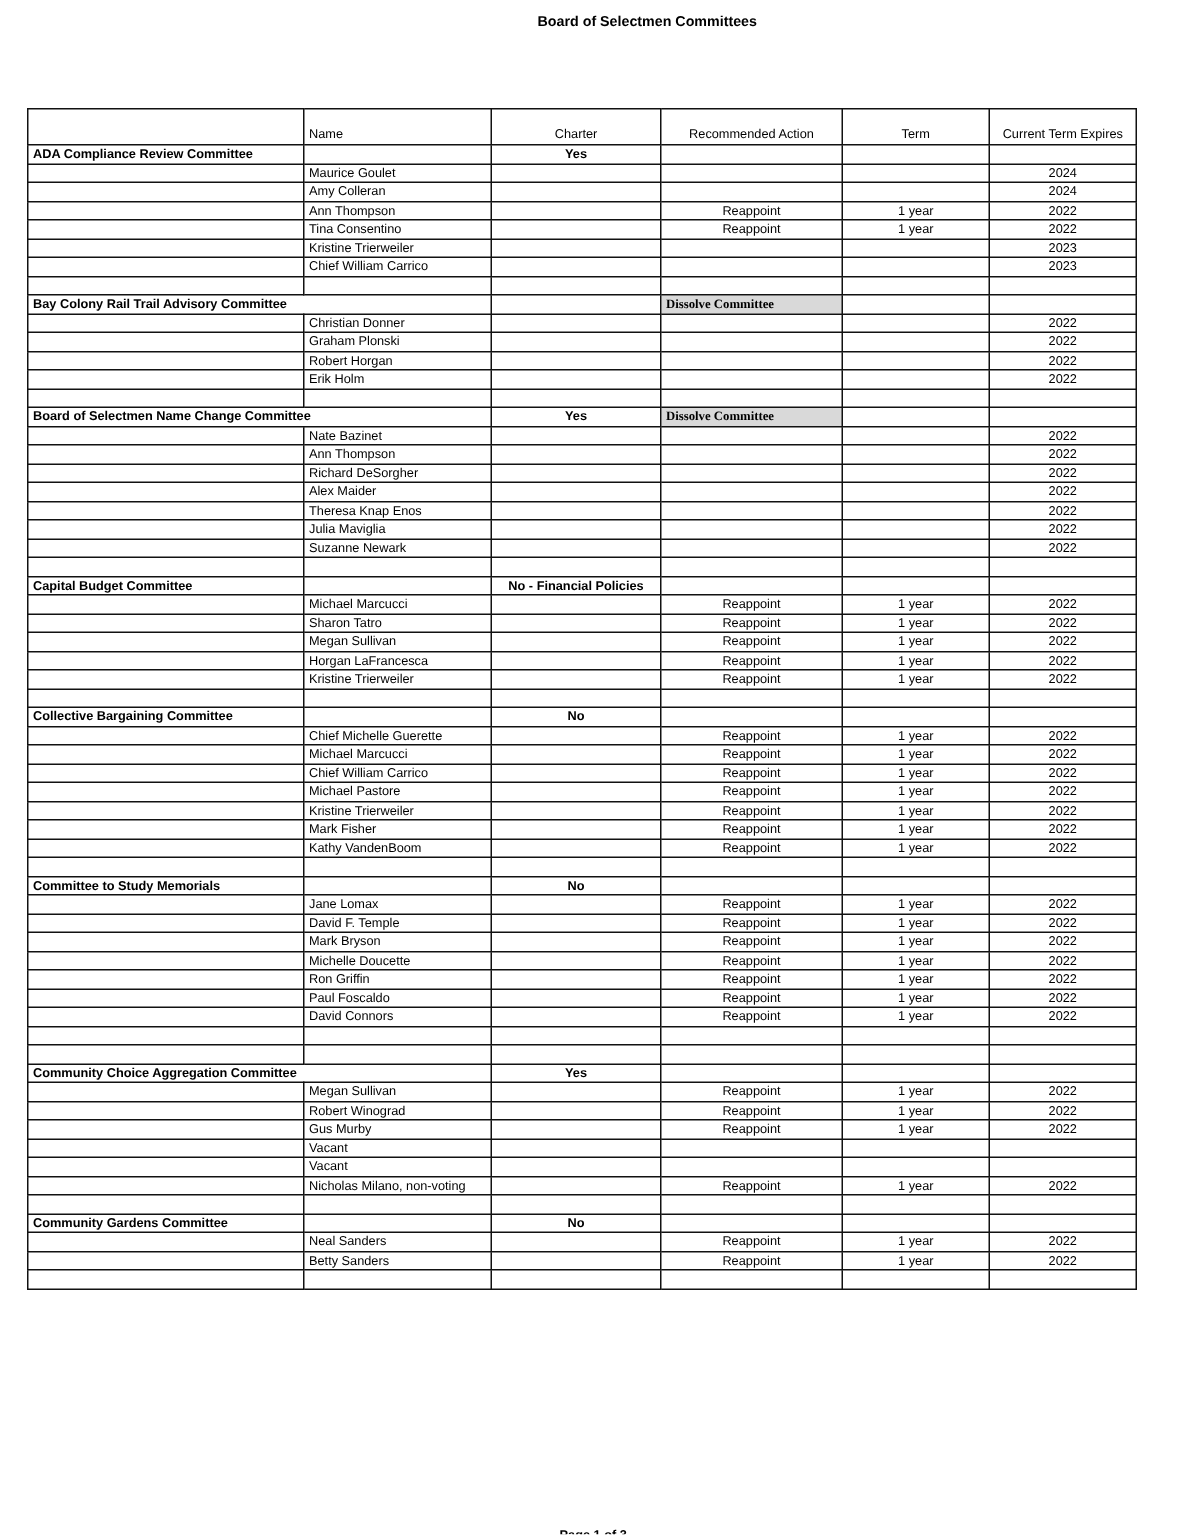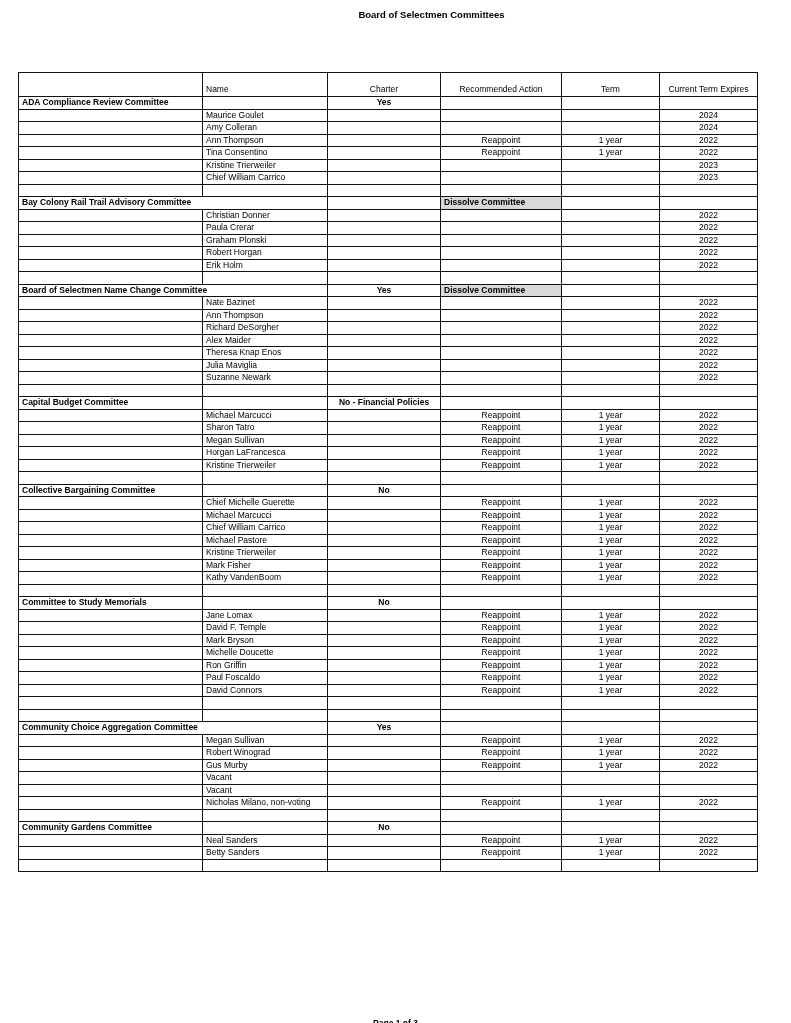--- a/index.html
+++ b/index.html
@@ -38,21 +38,21 @@
   table.committees thead th {
     height:24px;
     vertical-align:bottom;
     font-weight:normal;
     padding-bottom:1px;
   }
   .al { text-align:left; }
   .ac { text-align:center; }
   .committee-name { font-weight:bold; text-align:left; }
   .charter-val { font-weight:bold; text-align:center; }
-  .action-val { font-weight:bold; text-align:left; }
+  .action-val { font-weight:bold; text-align:left;font-family:Liberation Serif, serif; }
 </style>
 </head>
 <body>
 
 <div class="sheet">
 
   <div class="doc-title">Board of Selectmen Committees</div>
 
   <table class="committees">
     <colgroup>
@@ -148,28 +148,20 @@
         <tr>
           <td></td>
           <td class="al">Christian Donner</td>
           <td class="ac"></td>
           <td class="ac"></td>
           <td class="ac"></td>
           <td class="ac">2022</td>
         </tr>
         <tr>
           <td></td>
-          <td class="al">Paula Crerar</td>
-          <td class="ac"></td>
-          <td class="ac"></td>
-          <td class="ac"></td>
-          <td class="ac">2022</td>
-        </tr>
-        <tr>
-          <td></td>
           <td class="al">Graham Plonski</td>
           <td class="ac"></td>
           <td class="ac"></td>
           <td class="ac"></td>
           <td class="ac">2022</td>
         </tr>
         <tr>
           <td></td>
           <td class="al">Robert Horgan</td>
           <td class="ac"></td>

